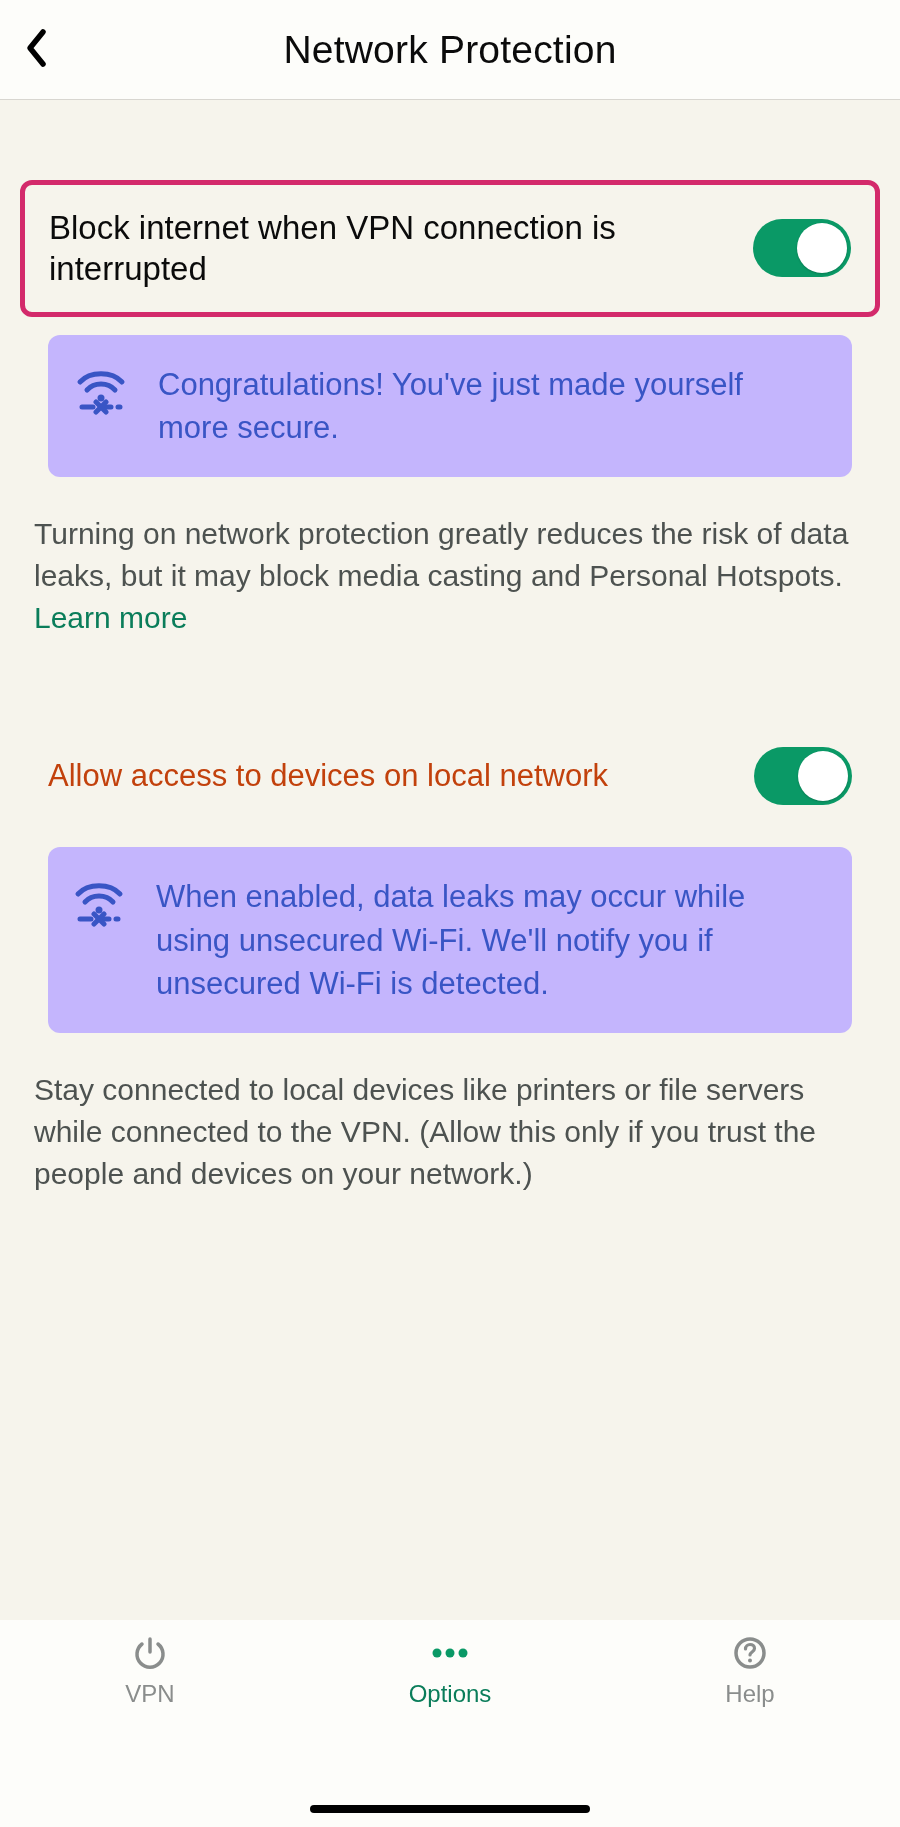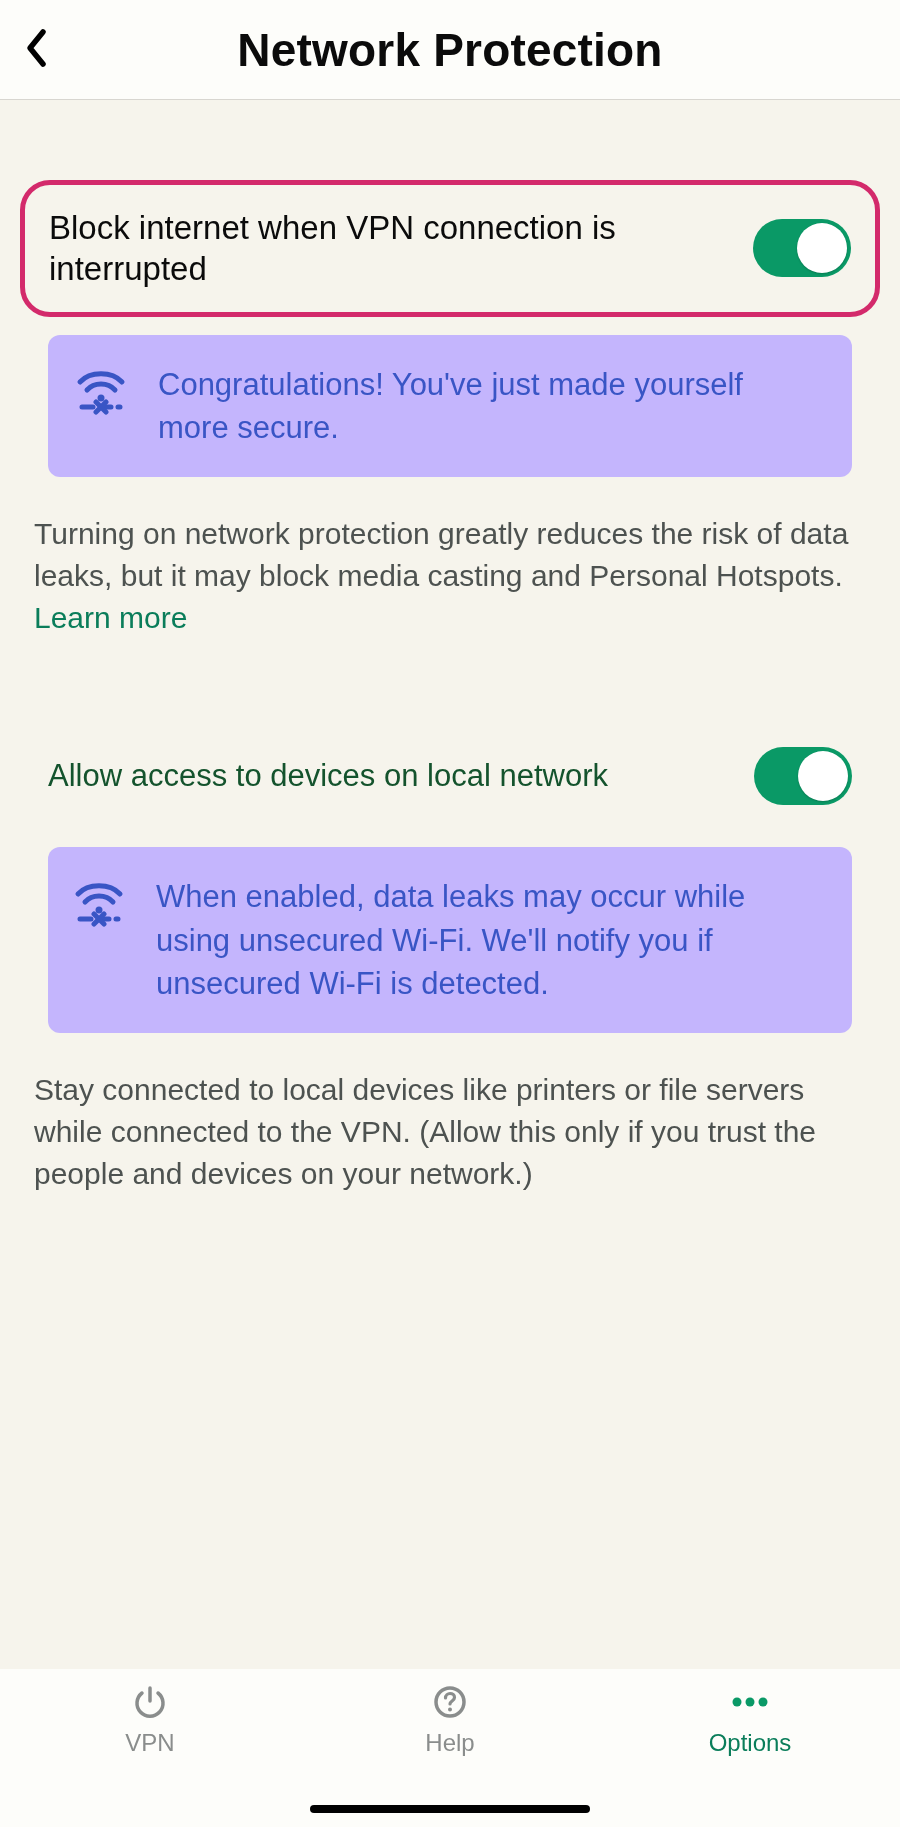--- a/index.html
+++ b/index.html
@@ -32,31 +32,31 @@
       transform: translateY(-50%);
       width: 44px;
       height: 44px;
       display: flex;
       align-items: center;
       justify-content: center;
       cursor: pointer;
     }
     .back-btn svg { width: 26px; height: 40px; }
     .header-title {
-      font-size: 46px;
-      font-weight: 700;
+      font-size: 39px;
+      font-weight: 400;
       color: #0b0b0b;
       letter-spacing: 0.2px;
     }
     .content {
       padding: 80px 20px 0 20px;
     }
     .highlight-box {
       border: 5px solid #d32a6b;
-      border-radius: 30px;
+      border-radius: 12px;
       padding: 22px 24px;
       display: flex;
       align-items: center;
       justify-content: space-between;
       gap: 16px;
       background: transparent;
     }
     .highlight-box .label {
       font-size: 33px;
       font-weight: 500;
@@ -124,30 +124,30 @@
     .setting-row {
       margin: 108px 28px 0 28px;
       display: flex;
       align-items: center;
       justify-content: space-between;
       gap: 16px;
     }
     .setting-row .set-label {
       font-size: 31px;
       font-weight: 500;
-      color: #14532d;
+      color: #c2410c;
       line-height: 1.25;
       flex: 1;
     }
     .tabbar {
       position: absolute;
       bottom: 0;
       left: 0;
       right: 0;
-      height: 158px;
+      height: 207px;
       background: #fdfdfa;
       display: flex;
       padding-top: 14px;
     }
     .tabbar .tab {
       flex: 1;
       display: flex;
       flex-direction: column;
       align-items: center;
       gap: 8px;
@@ -249,34 +249,34 @@
 <div class="tabbar">
   <div class="tab">
     <div class="tab-icon">
       <svg width="36" height="36" viewBox="0 0 36 36">
         <path d="M18 4 L18 17" stroke="#8a8d8c" stroke-width="3.5" stroke-linecap="round"></path>
         <path d="M10 9 A13 13 0 1 0 26 9" stroke="#8a8d8c" stroke-width="3.5" stroke-linecap="round" fill="none"></path>
       </svg>
     </div>
     <div class="tab-label">VPN</div>
   </div>
+  <div class="tab active">
+    <div class="tab-icon">
+      <svg width="44" height="36" viewBox="0 0 44 36">
+        <circle cx="9" cy="18" r="4.5" fill="#0a9966"></circle>
+        <circle cx="22" cy="18" r="4.5" fill="#0a9966"></circle>
+        <circle cx="35" cy="18" r="4.5" fill="#0a9966"></circle>
+      </svg>
+    </div>
+    <div class="tab-label">Options</div>
+  </div>
   <div class="tab">
     <div class="tab-icon">
       <svg width="36" height="36" viewBox="0 0 36 36">
         <circle cx="18" cy="18" r="14" stroke="#8a8d8c" stroke-width="3.5" fill="none"></circle>
         <path d="M13.5 14 C13.5 11, 16 9.5, 18 9.5 C20.5 9.5, 22.5 11, 22.5 13.5 C22.5 17, 18 17, 18 20" stroke="#8a8d8c" stroke-width="3.2" stroke-linecap="round" fill="none"></path>
         <circle cx="18" cy="25.5" r="2" fill="#8a8d8c"></circle>
       </svg>
     </div>
     <div class="tab-label">Help</div>
   </div>
-  <div class="tab active">
-    <div class="tab-icon">
-      <svg width="44" height="36" viewBox="0 0 44 36">
-        <circle cx="9" cy="18" r="4.5" fill="#0a9966"></circle>
-        <circle cx="22" cy="18" r="4.5" fill="#0a9966"></circle>
-        <circle cx="35" cy="18" r="4.5" fill="#0a9966"></circle>
-      </svg>
-    </div>
-    <div class="tab-label">Options</div>
-  </div>
   <div class="home-indicator"></div>
 </div>
 
 </body></html>

